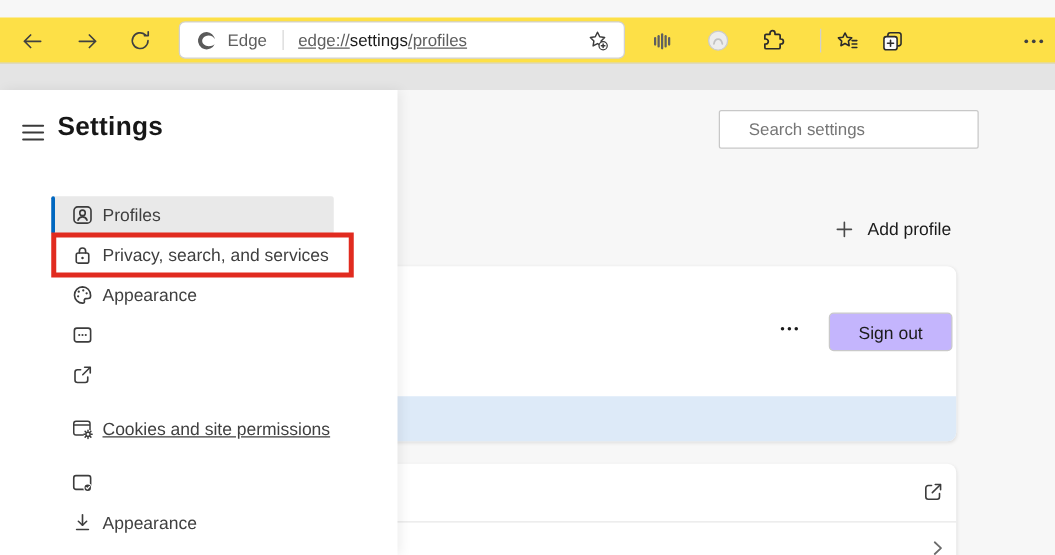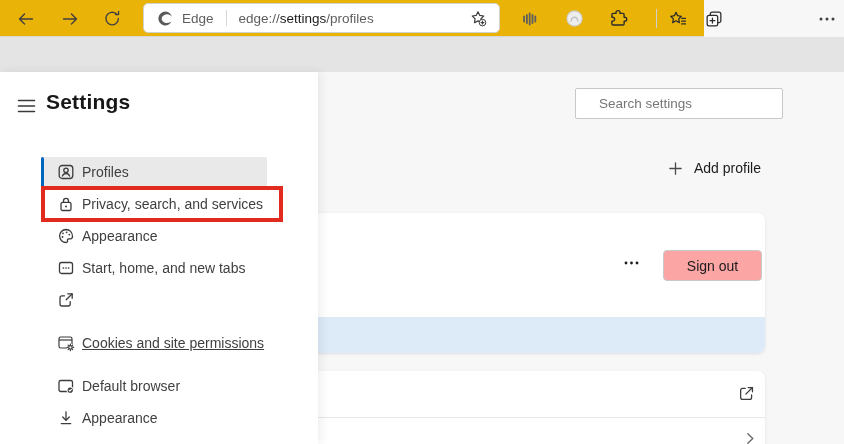--- a/index.html
+++ b/index.html
@@ -1,46 +1,46 @@
 <!DOCTYPE html>
 <html><head>
 <meta charset="utf-8">
 <style>
   * { margin:0; padding:0; box-sizing:border-box; }
   html,body { width:844px; height:444px; overflow:hidden; }
   body { font-family:"Liberation Sans", sans-serif; background:#f7f7f7; position:relative; color:#1b1b1b; }
   svg { display:block; }
 
   
-  .toolbar { position:absolute; left:0; top:0; width:704px; height:37px; background:#eab308; border-bottom:1px solid #d6d6d6; z-index:30; }
+  .toolbar { position:absolute; left:0; top:14px; width:844px; height:37px; background:#fde047; border-bottom:1px solid #d6d6d6; z-index:30; }
   .nav-btn { position:absolute; top:4px; width:32px; height:29px; display:flex; align-items:center; justify-content:center; background:none; border:none; cursor:pointer; }
   .nav-back{ left:10px; } .nav-fwd{ left:54px; } .nav-refresh{ left:96px; }
   .addr { position:absolute; left:143px; top:3px; width:357px; height:30px; background:#ffffff; border:1px solid #d1d1d1; border-radius:5px; display:flex; align-items:center; padding:0 10px 0 13px; }
   .addr-site { font-size:13.5px; color:#5e5e5e; margin-left:8px; }
   .addr-sep { width:1px; height:16px; background:#d8d8d8; margin:0 12px; }
   .addr-url { font-size:13.5px; white-space:nowrap; }
-  .u-scheme,.u-path { color:#5e5e5e; } .u-host { color:#1b1b1b; }
+  .u-scheme,.u-path { color:#5e5e5e;text-decoration:underline; } .u-host { color:#1b1b1b; }
   .addr-star { margin-left:auto; background:none; border:none; cursor:pointer; padding:2px; }
   .tb-btn { position:absolute; top:3px; width:34px; height:31px; display:flex; align-items:center; justify-content:center; background:none; border:none; cursor:pointer; }
   .tb-sep { position:absolute; left:656px; top:9px; width:1px; height:19px; background:#cfcfcf; }
 
   
   .page-band { position:absolute; left:0; top:37px; width:844px; height:35px; background:#e4e4e4; }
   .content { position:absolute; left:0; top:72px; width:844px; height:436px; background:#f7f7f7; }
 
   .search-box { position:absolute; left:575px; top:16px; width:208px; height:31px; background:#fff; border:1px solid #c8c8c8; border-radius:2px; display:flex; align-items:center; padding:0 10px 0 12px; }
   .search-box input { border:none; outline:none; flex:1; font-size:13.5px; color:#444; margin-left:11px; font-family:"Liberation Sans",sans-serif; background:transparent; }
   .search-box input::placeholder { color:#767676; opacity:1; }
 
-  .add-profile { position:absolute; left:668px; top:83px; height:26px; display:flex; align-items:center; gap:11px; background:none; border:none; cursor:pointer; font-size:14px; color:#1b1b1b; font-family:"Liberation Sans",sans-serif; }
+  .add-profile { position:absolute; left:668px; top:98px; height:26px; display:flex; align-items:center; gap:11px; background:none; border:none; cursor:pointer; font-size:14px; color:#1b1b1b; font-family:"Liberation Sans",sans-serif; }
 
   .card { position:absolute; background:#fff; border-radius:7px; box-shadow:0 1px 3px rgba(0,0,0,.10); }
   .card-profile { left:270px; top:141px; width:495px; height:140px; }
   .more-dots { position:absolute; left:348px; top:41px; width:26px; height:18px; display:flex; align-items:center; justify-content:center; background:none; border:none; cursor:pointer; }
-  .signout-btn { position:absolute; left:393px; top:37px; width:99px; height:31px; background:#fca5a5; border:1px solid #c9c9c9; border-radius:4px; font-size:14px; color:#1b1b1b; cursor:pointer; font-family:"Liberation Sans",sans-serif; }
+  .signout-btn { position:absolute; left:393px; top:37px; width:99px; height:31px; background:#c4b5fd; border:1px solid #c9c9c9; border-radius:4px; font-size:14px; color:#1b1b1b; cursor:pointer; font-family:"Liberation Sans",sans-serif; }
   .sync-banner { position:absolute; left:0; bottom:0; width:100%; height:36px; background:#ddeaf8; border-radius:0 0 7px 7px; }
 
   .card-links { left:270px; top:299px; width:495px; height:92px; }
   .link-row1 { position:relative; height:46px; }
   .ext-icon { position:absolute; left:468px; top:14px; background:none; border:none; cursor:pointer; padding:0; }
   .link-div { position:absolute; left:0; top:46px; width:100%; height:1px; background:#e8e8e8; }
   .chev { position:absolute; left:474px; top:61px; background:none; border:none; cursor:pointer; padding:0; }
 
   
   .sidebar { position:absolute; left:0; top:72px; width:318px; height:372px; background:#ffffff; z-index:20; box-shadow:3px 0 9px rgba(0,0,0,.07); }
@@ -225,21 +225,20 @@
       <span class="lbl">Appearance</span>
     </div>
 
     <div class="mi">
       <svg class="ic" viewBox="0 0 18 18" fill="none" stroke="#3c3c3c" stroke-width="1.3">
           <rect x="2.5" y="3.5" width="13" height="11" rx="2"></rect>
           <circle cx="6.4" cy="9" r=".85" fill="#3c3c3c" stroke="none"></circle>
           <circle cx="9" cy="9" r=".85" fill="#3c3c3c" stroke="none"></circle>
           <circle cx="11.6" cy="9" r=".85" fill="#3c3c3c" stroke="none"></circle>
         </svg>
-      <span class="lbl">Start, home, and new tabs</span>
     </div>
 
     <div class="mi">
       <svg class="ic" viewBox="0 0 18 18" fill="none" stroke="#3c3c3c" stroke-width="1.3" stroke-linecap="round" stroke-linejoin="round">
           <path d="M7.5 4.8H5a2 2 0 0 0-2 2V13a2 2 0 0 0 2 2h6.2a2 2 0 0 0 2-2v-2.4"></path>
           <path d="M10.7 2.8h4.5v4.5"></path>
           <path d="M15 3l-5.8 5.8"></path>
         </svg>
     </div>
 
@@ -254,21 +253,20 @@
       <span class="lbl">Cookies and site permissions</span>
     </div>
 
     <div class="mi">
       <svg class="ic" viewBox="0 0 18 18" fill="none" stroke="#3c3c3c" stroke-width="1.3">
           <rect x="2" y="3.5" width="13.5" height="11" rx="1.8"></rect>
           <circle cx="13.2" cy="13.2" r="3.6" fill="#ffffff" stroke="none"></circle>
           <circle cx="13.2" cy="13.2" r="2.6" fill="#3c3c3c" stroke="none"></circle>
           <path d="M12 13.2l.9.9 1.6-1.8" stroke="#ffffff" stroke-width="1.1" stroke-linecap="round" stroke-linejoin="round"></path>
         </svg>
-      <span class="lbl">Default browser</span>
     </div>
 
     <div class="mi">
       <svg class="ic" viewBox="0 0 18 18" fill="none" stroke="#3c3c3c" stroke-width="1.3" stroke-linecap="round" stroke-linejoin="round">
           <path d="M9 2.8v8.4"></path>
           <path d="M5.7 8L9 11.2 12.3 8"></path>
           <path d="M4.3 14.6h9.4"></path>
         </svg>
       <span class="lbl">Appearance</span>
     </div>

